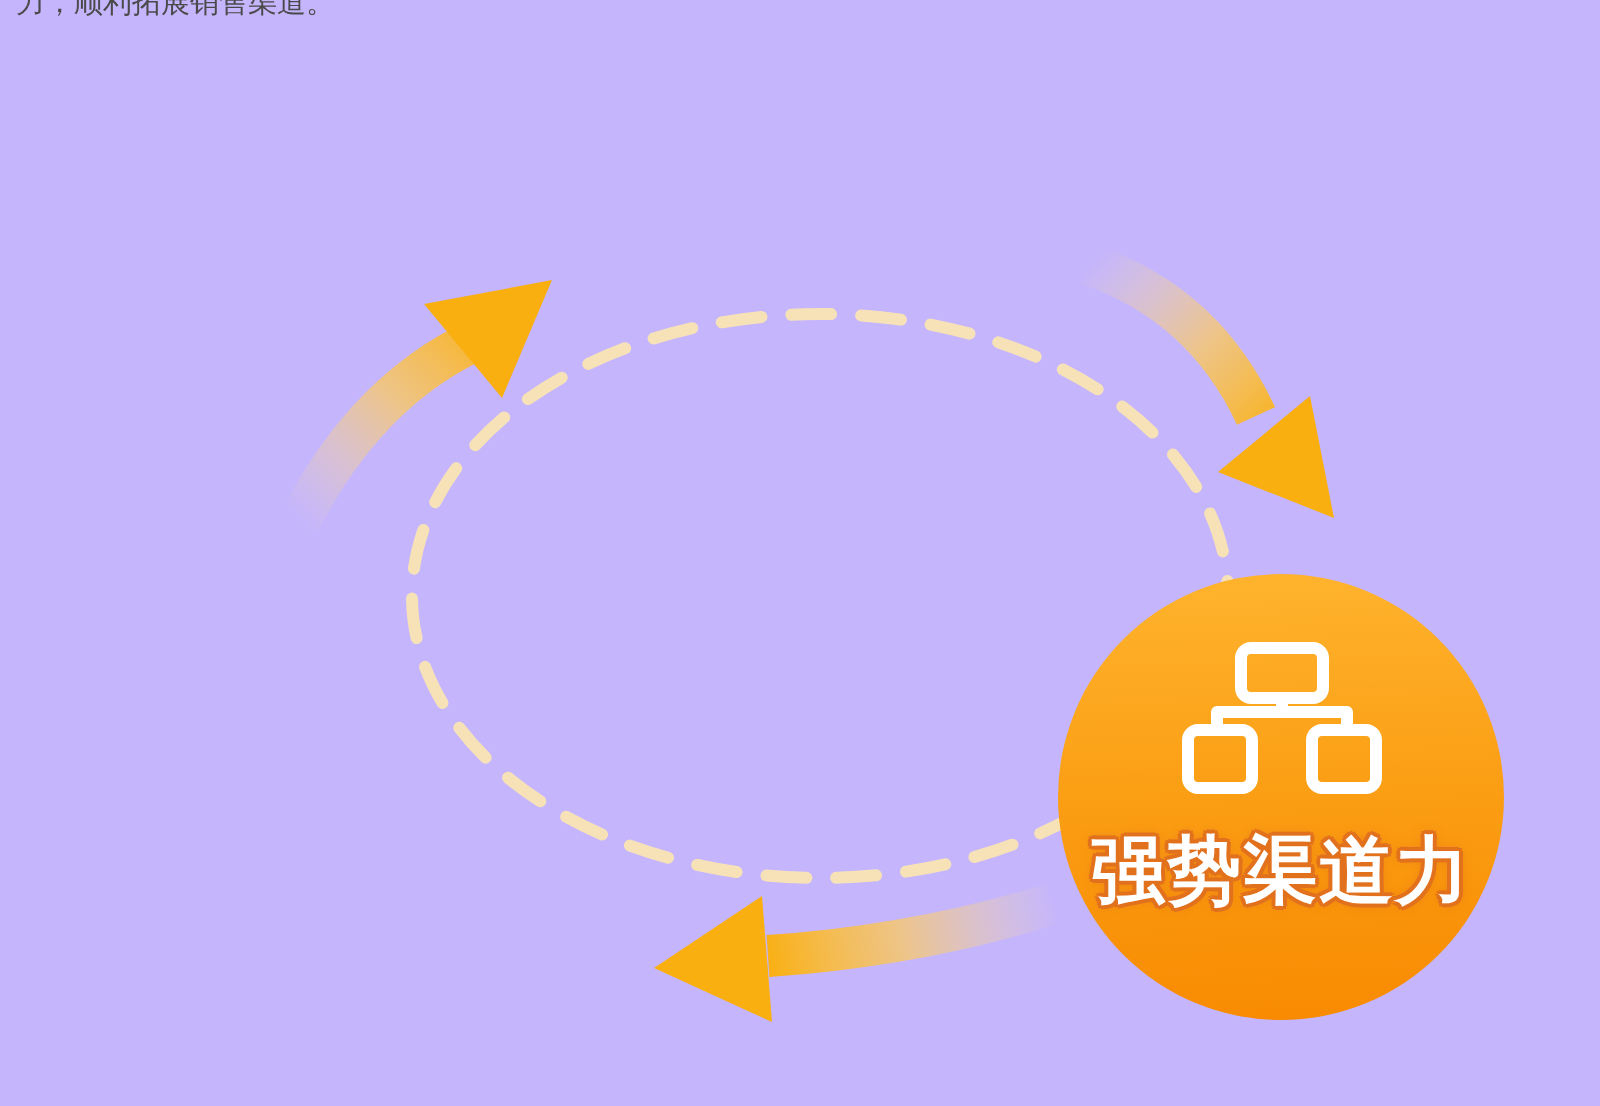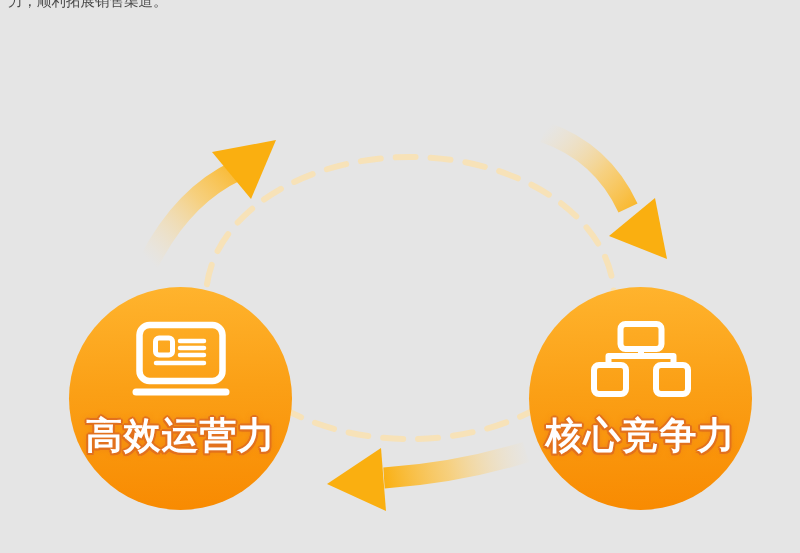--- a/index.html
+++ b/index.html
@@ -1,20 +1,20 @@
 <!DOCTYPE html>
 <html><head>
 <meta charset="utf-8">
 <style>
   html,body{margin:0;padding:0;background:#ffffff;}
   .stage{
     position:relative;
     width:800px;height:553px;
     overflow:hidden;
-    background:#e5e5e5;
+    background:#c4b5fd;
     font-family:"Liberation Sans", sans-serif;
   }
   .clipped-text{
     position:absolute;
     top:-8px;left:8px;
     margin:0;
     font-size:14.5px;
     color:#4a4a4a;
     white-space:nowrap;
   }
@@ -91,41 +91,28 @@
       <polygon points="667,259 609,236 655,198" fill="#FAAF10"></polygon>
     </g>
 
     <g>
       <path d="M526,452 Q458,473 384,478" fill="none" stroke="url(#gC)" stroke-width="21"></path>
       <polygon points="327,484 381,448 386,511" fill="#FAAF10"></polygon>
     </g>
   </svg>
 
 
-  <div class="node node-operations">
-    <div class="icon-wrap">
-      <svg width="96" height="74" viewBox="0 0 96 74">
-        <g fill="none" stroke="#ffffff" stroke-linecap="round" stroke-linejoin="round">
-          <rect x="6.5" y="3" width="83" height="56" rx="10" stroke-width="6.5"></rect>
-          <rect x="22.5" y="16" width="17" height="17" rx="3.5" stroke-width="5"></rect>
-          <path d="M47,19 H71 M47,26 H71 M47,33 H71 M23,41 H71" stroke-width="4.5"></path>
-          <path d="M3,70 H93" stroke-width="7"></path>
-        </g>
-      </svg>
-    </div>
-    <div class="label">高效运营力</div>
-  </div>
 
   <div class="node node-channel">
     <div class="icon-wrap">
       <svg width="100" height="76" viewBox="0 0 100 76">
         <g fill="none" stroke="#ffffff" stroke-width="6" stroke-linecap="round" stroke-linejoin="round">
           <rect x="29.5" y="3" width="41" height="25" rx="5"></rect>
           <path d="M50,28 V35 M17.5,35 H82.5 M17.5,35 V44 M82.5,35 V44"></path>
           <rect x="3" y="44" width="32" height="29" rx="5"></rect>
           <rect x="65" y="44" width="32" height="29" rx="5"></rect>
         </g>
       </svg>
     </div>
-    <div class="label">核心竞争力</div>
+    <div class="label">强势渠道力</div>
   </div>
 
 </div>
 
 </body></html>

